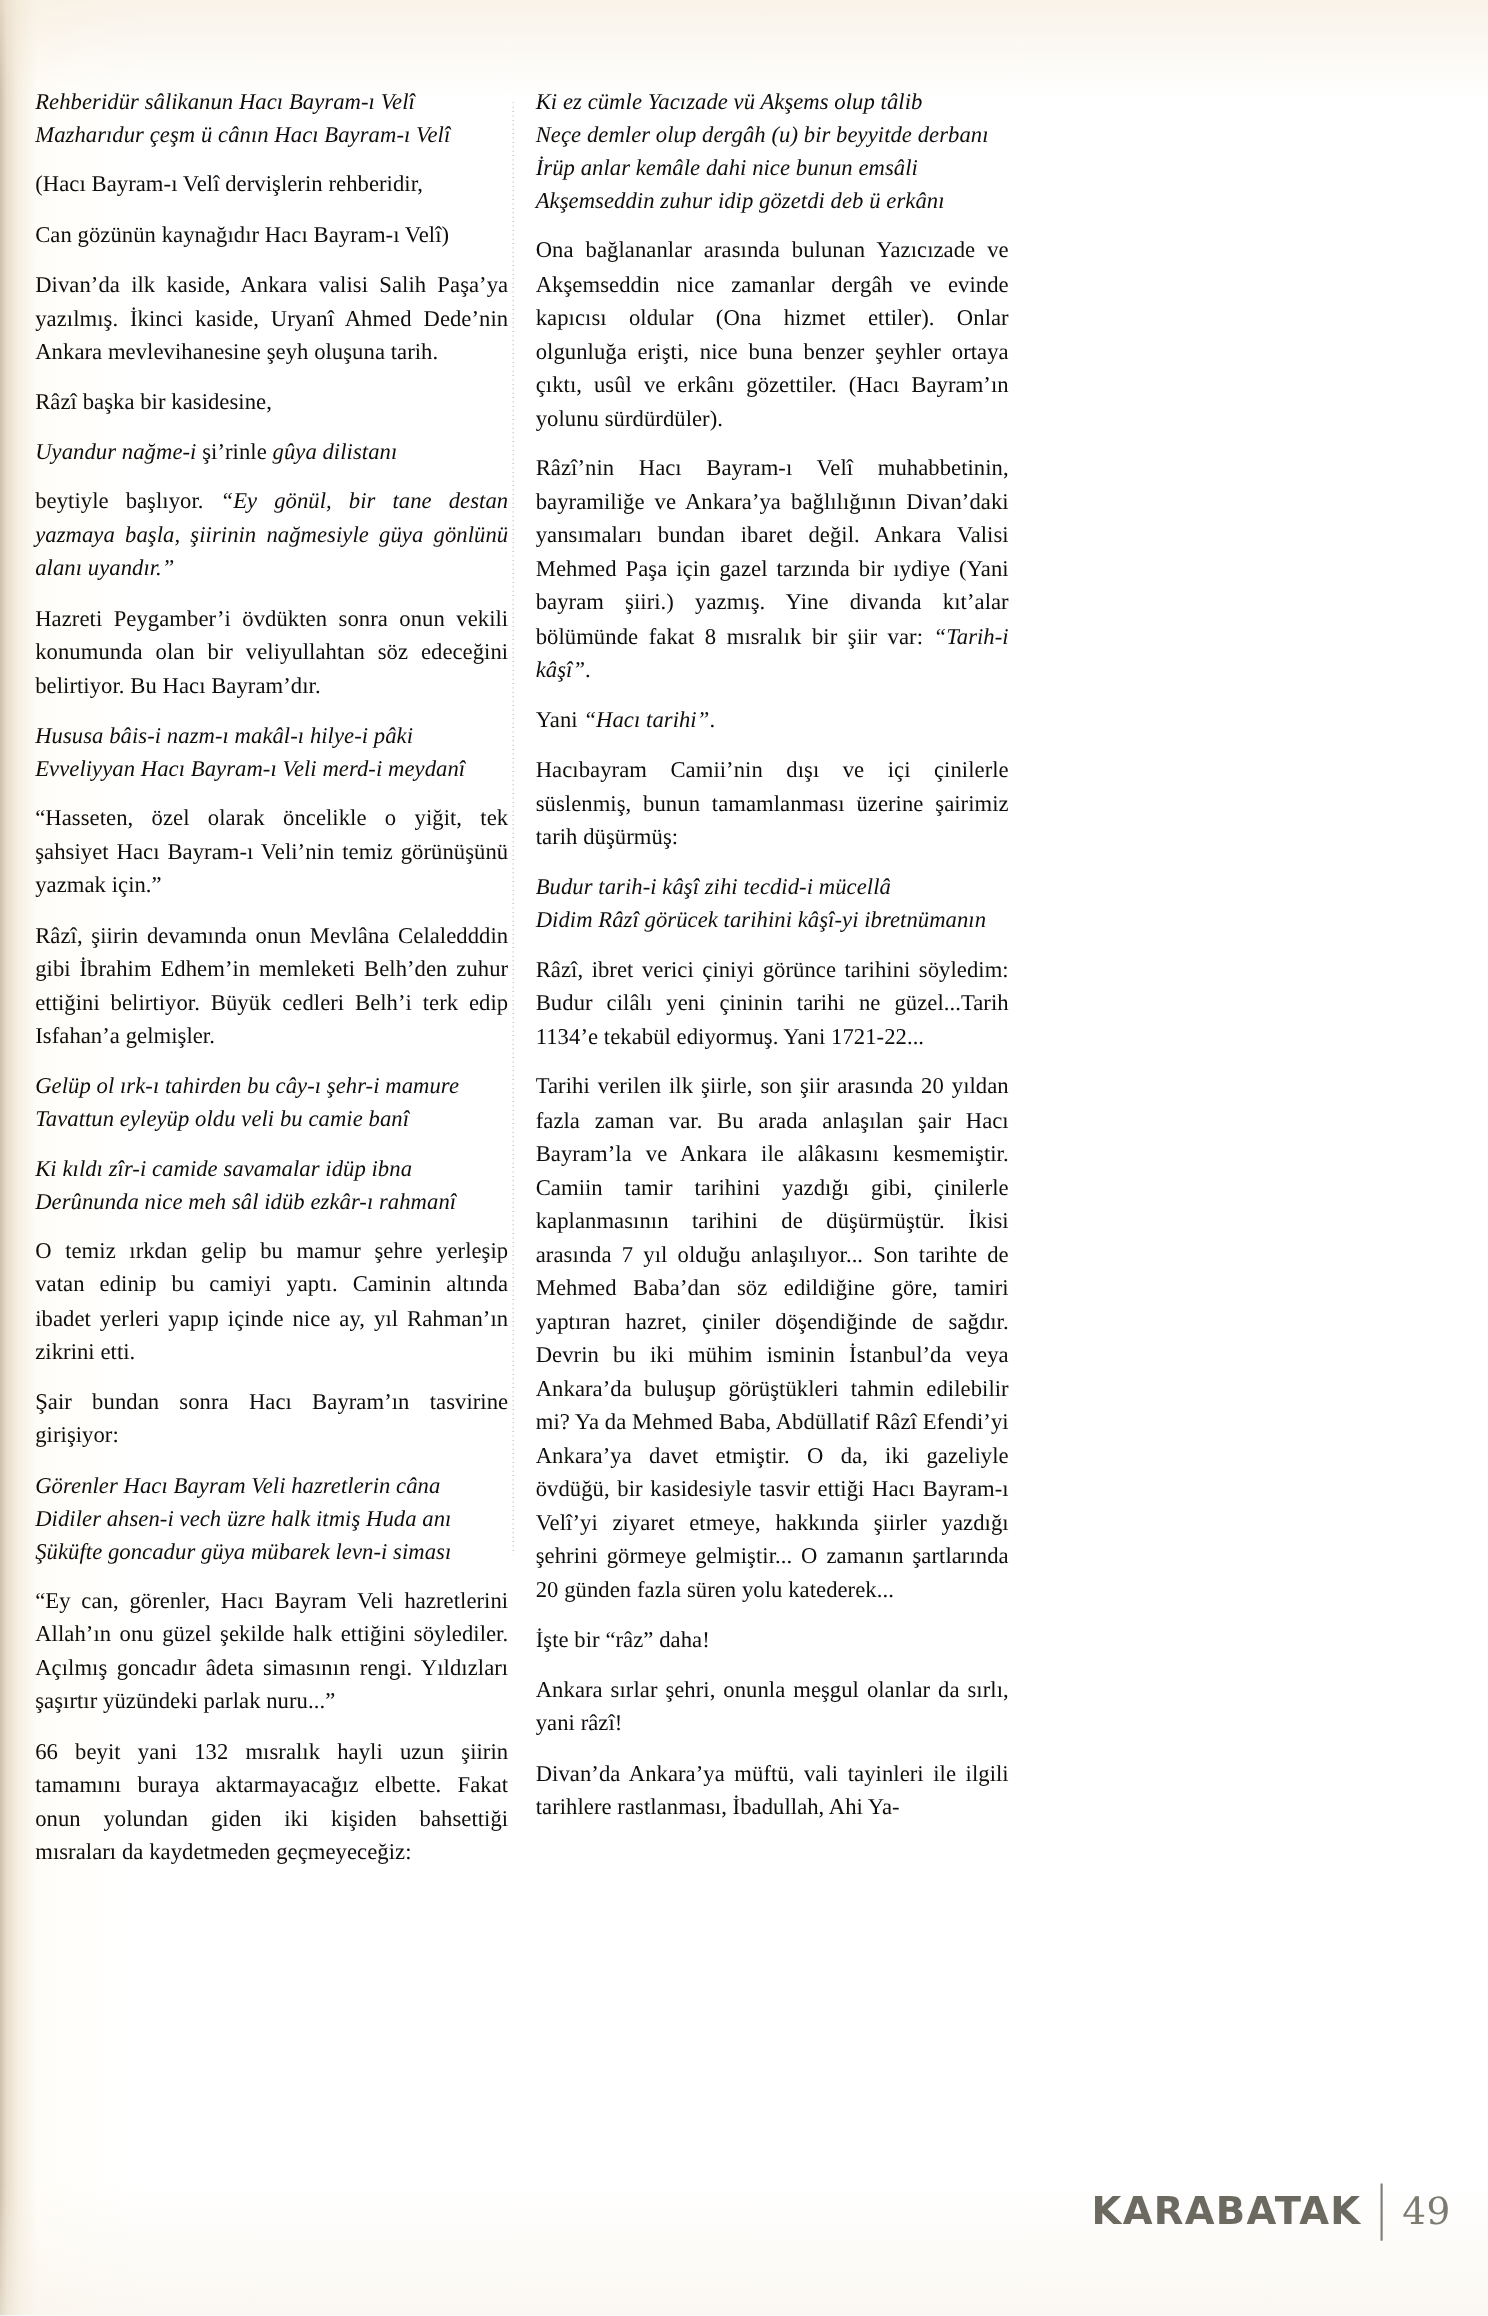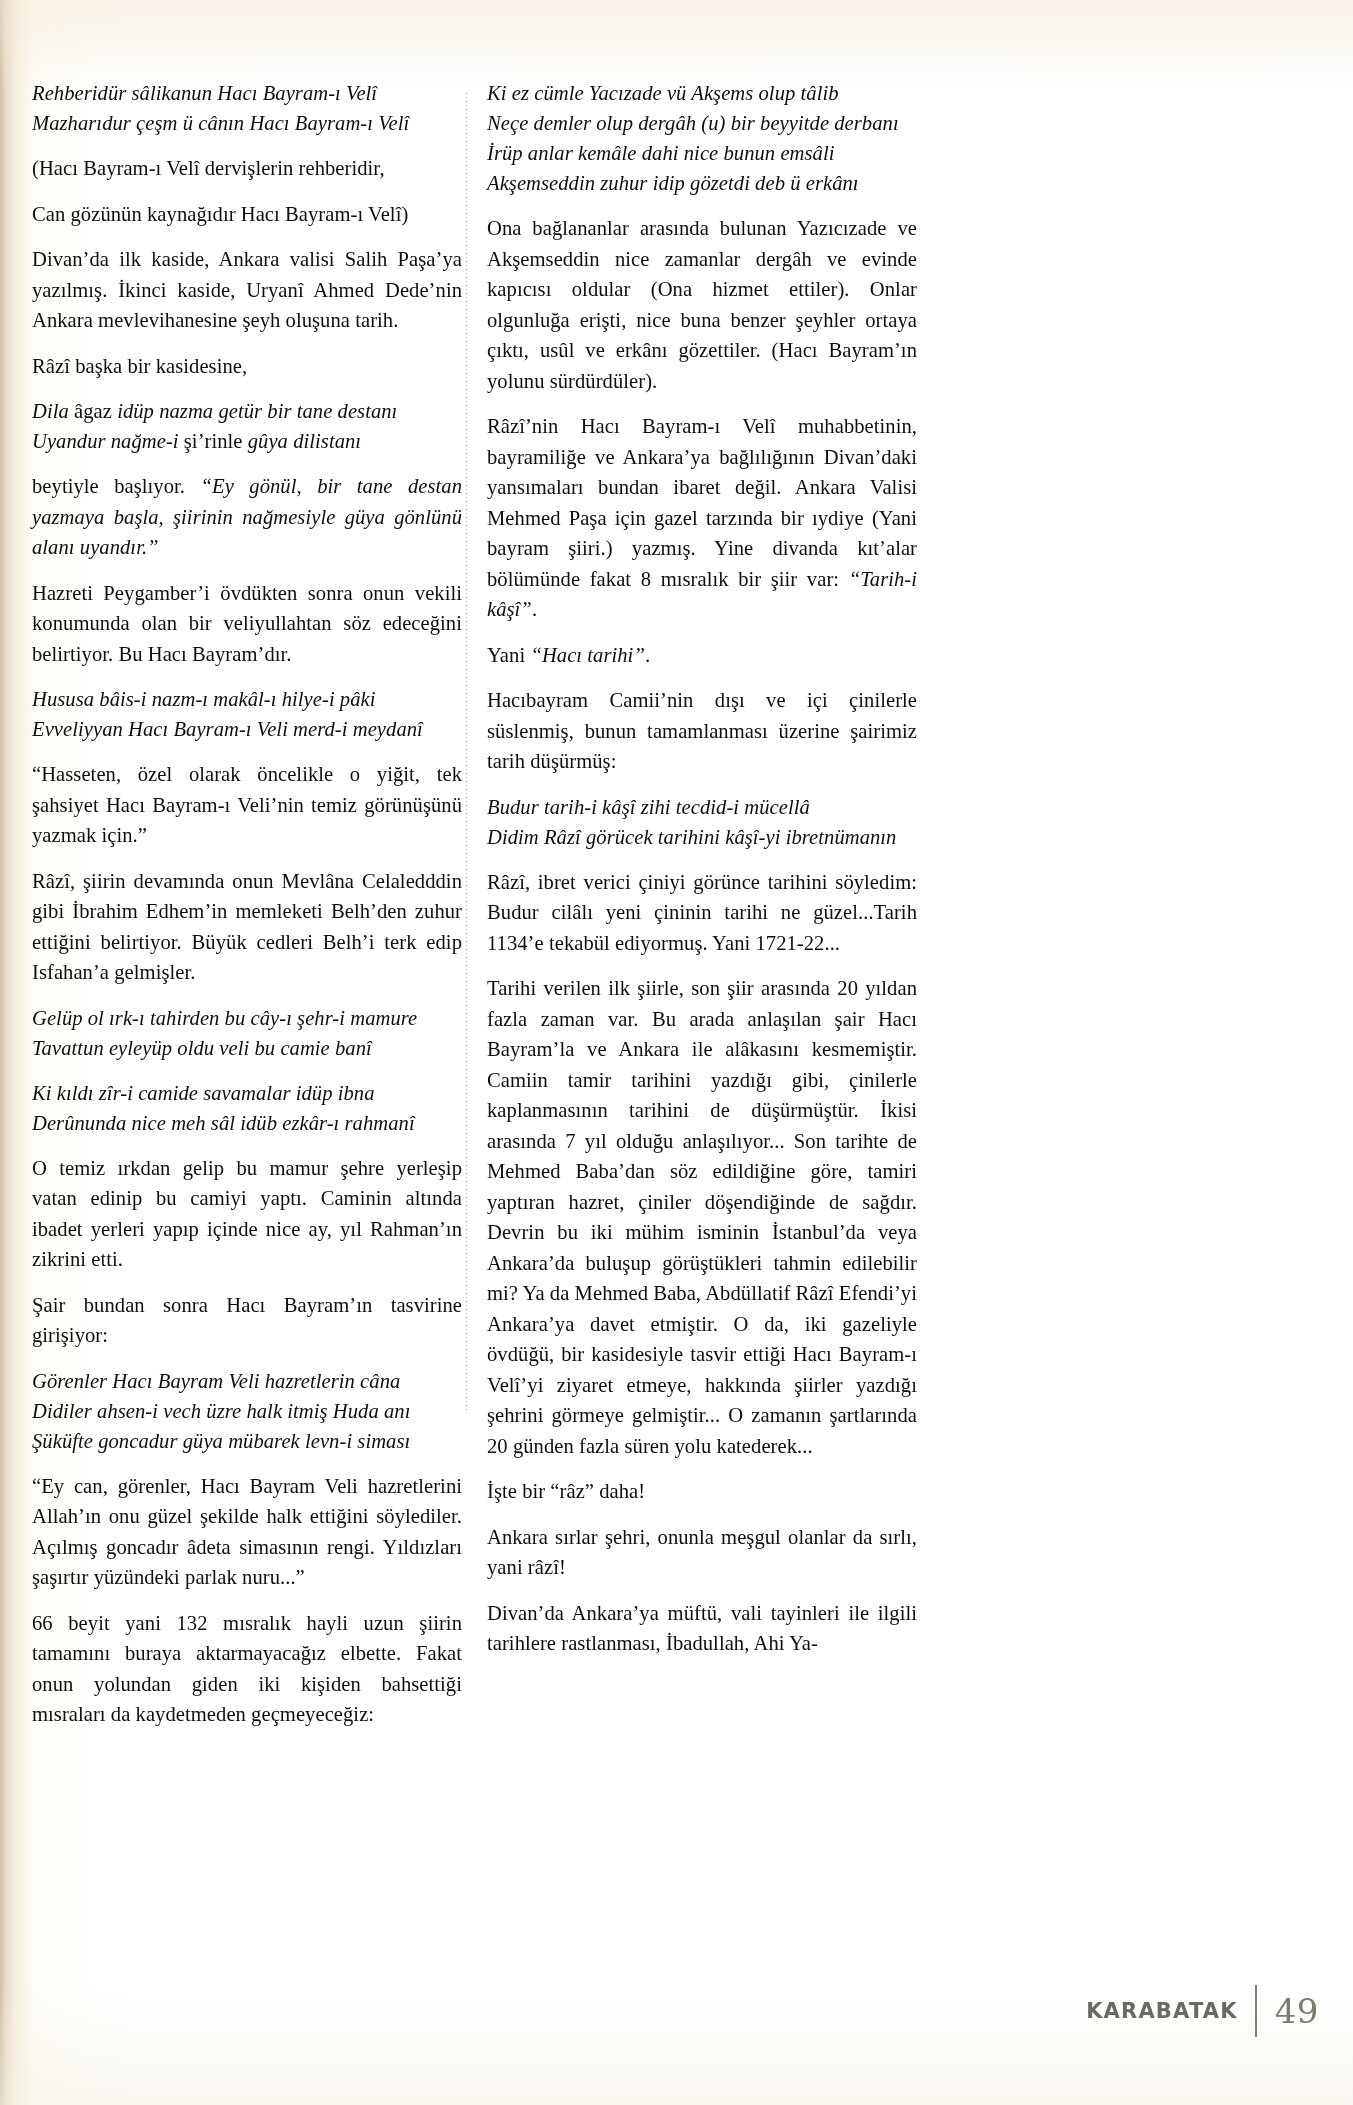--- a/index.html
+++ b/index.html
@@ -103,21 +103,21 @@
     right: 34px;
     bottom: 72px;
     display: flex;
     align-items: center;
     gap: 0;
     height: 44px;
   }
   .footer-brand {
     font-family: "DejaVu Sans", "Liberation Sans", sans-serif;
     font-weight: bold;
-    font-size: 21px;
+    font-size: 35px;
     letter-spacing: 1.2px;
     color: #6c6a60;
     line-height: 1;
     padding-right: 17px;
   }
   .footer-rule {
     width: 2px;
     height: 52px;
     background: #6c6a60;
     opacity: 0.85;
@@ -145,21 +145,20 @@
   <div class="col col-left" id="col-left">
       <p class="verse">
         <span class="hang">Rehberidür sâlikanun Hacı Bayram-ı Velî</span>
         <span class="hang">Mazharıdur çeşm ü cânın Hacı Bayram-ı Velî</span>
       </p>
       <p class="ragged">(Hacı Bayram-ı Velî dervişlerin rehberidir,</p>
       <p class="ragged">Can gözünün kaynağıdır Hacı Bayram-ı Velî)</p>
       <p>Divan’da ilk kaside, Ankara valisi Salih Paşa’ya yazılmış. İkinci kaside, Uryanî Ahmed Dede’nin Ankara mevlevihanesine şeyh oluşuna tarih.</p>
       <p class="ragged">Râzî başka bir kasidesine,</p>
       <p class="verse">
-        <span class="hang"><span class="it">Dila </span><span class="rm">âgaz </span><span class="it">idüp nazma getür bir tane destanı</span></span>
         <span class="hang"><span class="it">Uyandur nağme-i </span><span class="rm">şi’rinle </span><span class="it">gûya dilistanı</span></span>
       </p>
       <p><span class="rm">beytiyle başlıyor. </span><span class="it">“Ey gönül, bir tane destan yazmaya başla, şiirinin nağmesiyle güya gönlünü alanı uyandır.”</span></p>
       <p>Hazreti Peygamber’i övdükten sonra onun vekili konumunda olan bir veliyullahtan söz edeceğini belirtiyor. Bu Hacı Bayram’dır.</p>
       <p class="verse">
         <span class="hang">Hususa bâis-i nazm-ı makâl-ı hilye-i pâki</span>
         <span class="hang">Evveliyyan Hacı Bayram-ı Veli merd-i meydanî</span>
       </p>
       <p>“Hasseten, özel olarak öncelikle o yiğit, tek şahsiyet Hacı Bayram-ı Veli’nin temiz görünüşünü yazmak için.”</p>
       <p>Râzî, şiirin devamında onun Mevlâna Celaledddin gibi İbrahim Edhem’in memleketi Belh’den zuhur ettiğini belirtiyor. Büyük cedleri Belh’i terk edip Isfahan’a gelmişler.</p>

